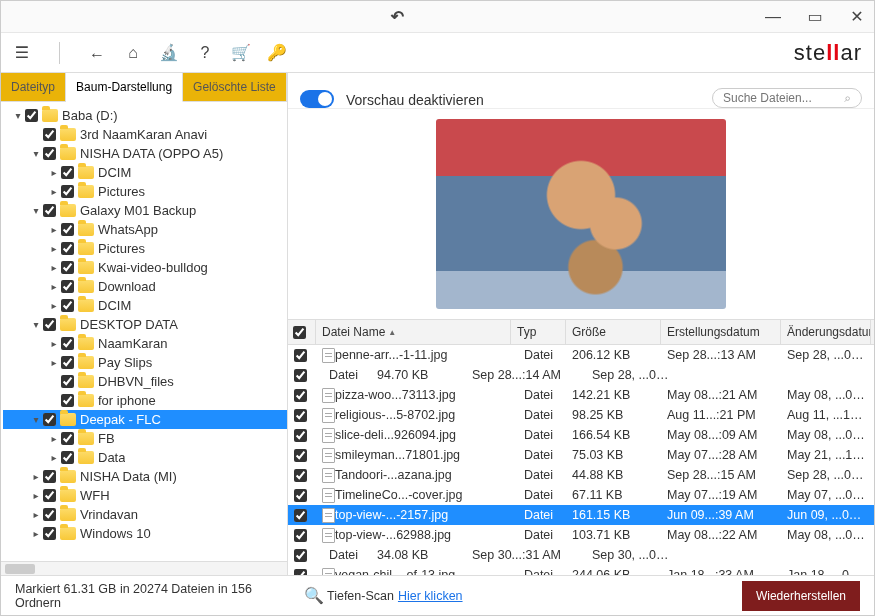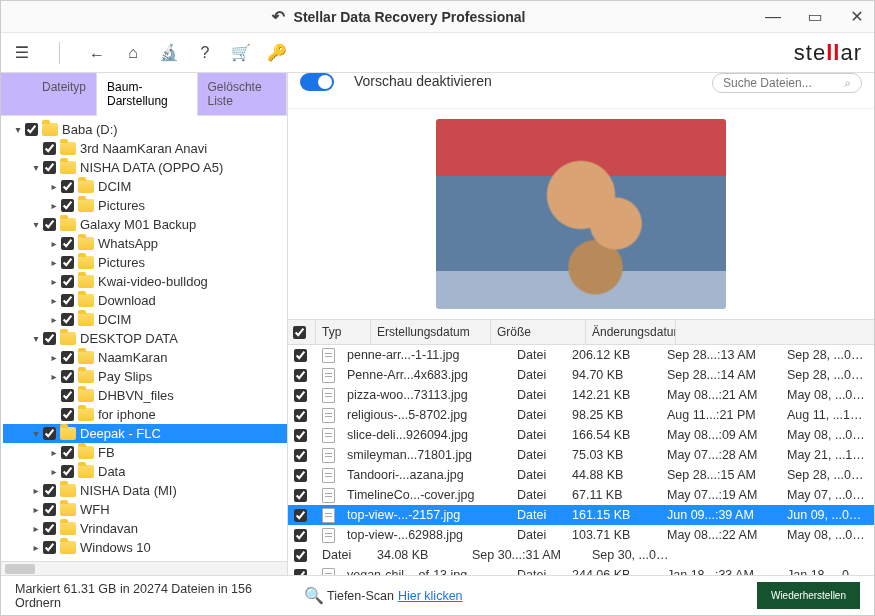--- a/index.html
+++ b/index.html
@@ -9,77 +9,76 @@
 .titlebar .tb-title { flex: 1; text-align: center; font-size: 14px; font-weight: bold; display: flex; align-items: center; justify-content: center; gap: 6px; }
 .titlebar .tb-ctrl { width: 120px; display: flex; justify-content: flex-end; gap: 24px; color: #666; }
 .titlebar .tb-ctrl span { cursor: pointer; }
 .toolbar { height: 40px; display: flex; align-items: center; padding: 0 12px; border-bottom: 1px solid #ddd; }
 .toolbar .tool-group { display: flex; align-items: center; gap: 18px; color: #444; }
 .toolbar .sep { width: 1px; height: 22px; background: #ccc; margin: 0 10px; }
 .toolbar .brand { margin-left: auto; font-size: 22px; letter-spacing: 1px; color: #222; display: flex; align-items: center; }
 .brand .red-u { color: #e30613; font-weight: bold; }
 .content { display: flex; height: calc(100% - 32px - 40px - 40px); }
 .left { width: 287px; border-right: 1px solid #ddd; display: flex; flex-direction: column; overflow: hidden; }
-.tabs { display: flex; border-bottom: 1px solid #ddd; background: #c4b5fd; padding-left: 31px; }
+.tabs { display: flex; border-bottom: 1px solid #ddd; background: #eab308; }
 .tab { padding: 7px 10px; font-size: 12px; cursor: pointer; border-right: 1px solid #ddd; color: #555; }
 .tab.active { background: #fff; color: #000; border-bottom: 1px solid #fff; margin-bottom: -1px; }
 .tree { flex: 1; overflow: auto; padding: 4px 0 4px 2px; position: relative; }
 .node { display: flex; align-items: center; height: 19px; white-space: nowrap; font-size: 13px; padding-right: 4px; }
 .caret { width: 14px; display: inline-flex; align-items: center; justify-content: center; color: #555; font-size: 10px; cursor: pointer; }
 .cb { width: 13px; height: 13px; margin-right: 4px; accent-color: #333; flex-shrink: 0; }
 .folder { width: 16px; height: 13px; display: inline-block; margin-right: 4px; background: linear-gradient(#fddc6a,#f8c838); border-radius: 2px; position: relative; flex-shrink: 0; }
 .folder::before { content:""; position:absolute; top:-3px; left:0; width:8px; height:4px; background:#f8c838; border-radius:2px 2px 0 0; }
 .node .txt { overflow: hidden; text-overflow: ellipsis; }
 .node.sel { background: #1f8eff; color: #fff; }
 .node.sel .txt { color: #fff; }
 .tree-hscroll { height: 14px; background: #f4f4f4; border-top: 1px solid #ddd; display:flex; align-items:center; }
 .hscroll-thumb { height: 10px; background: #ccc; border-radius: 2px; }
 .right { flex: 1; display: flex; flex-direction: column; overflow: hidden; }
-.rtop { height: 36px; display: flex; align-items: flex-start; padding: 0 12px; border-bottom: 1px solid #eee; gap: 20px; }
+.rtop { height: 36px; display: flex; align-items: flex-end; padding: 0 12px; border-bottom: 1px solid #eee; gap: 12px; }
 .toggle { width: 34px; height: 18px; border-radius: 10px; background: #1b73e8; position: relative; cursor: pointer; }
 .toggle::after { content:""; position:absolute; width:14px; height:14px; background:#fff; border-radius:50%; top:2px; right:2px; }
 .search { margin-left: auto; display:flex; align-items:center; border:1px solid #ccc; border-radius:14px; padding:2px 10px; width:150px; color:#888; font-size:12px; }
 .search input { border:none; outline:none; width:110px; font-size:12px; color:#333; }
 .preview-area { display:flex; align-items:center; justify-content:center; height:210px; }
 .preview-img { width: 290px; height: 190px; border-radius: 3px; background:
   radial-gradient(circle at 50% 40%, #d9a374 0 18%, transparent 19%),
   radial-gradient(circle at 62% 55%, #d9a374 0 12%, transparent 13%),
   radial-gradient(circle at 55% 78%, #b88a5a 0 12%, transparent 13%),
   linear-gradient(180deg,#c9494d 0 30%, #5d7da1 30% 80%, #a3b6cd 80% 100%);
 }
 .grid { flex:1; border-top:1px solid #ddd; display:flex; flex-direction:column; overflow:hidden; }
 .ghead { display:flex; background:#f3f3f3; border-bottom:1px solid #ddd; font-size:12px; color:#333; }
 .ghead .ghc { padding:5px 6px; border-right:1px solid #ddd; display:flex; align-items:center; gap:3px; overflow:hidden; white-space:nowrap; text-overflow:ellipsis; }
 .gbody { flex:1; overflow:auto; }
 .grow { display:flex; align-items:center; font-size:12.5px; height:20px; }
 .grow .gc { padding: 0 6px; overflow:hidden; white-space:nowrap; text-overflow:ellipsis; }
 .grow.sel { background:#1f8eff; color:#fff; }
 .col-cb { width:28px; display:flex; align-items:center; justify-content:center; }
-.col-name { width:195px; display:flex; align-items:center; gap:12px; }
-.col-type { width:55px; }
+.col-name { width:195px; display:flex; align-items:center; gap:0; }
+.col-type { width:55px;text-align:center; }
 .col-size { width:95px; }
 .col-cdate { width:120px; }
 .col-mdate { width:90px; }
 .fileicon { width:13px; height:15px; background:#fff; border:1px solid #aaa; border-radius:1px; position:relative; flex-shrink:0; }
 .fileicon::after { content:""; position:absolute; inset:2px 2px 5px 2px; background: repeating-linear-gradient(0deg,#aaa 0 1px, transparent 1px 3px); }
 .footer { position:absolute; bottom:0; left:0; right:0; height:40px; border-top:1px solid #ddd; display:flex; align-items:center; padding:0 14px; font-size:12.5px; background:#fff; }
 .footer .deep { display:flex; align-items:center; gap:4px; margin-left: 30px; }
 .footer .deep a { color:#1b73e8; text-decoration:underline; }
-.footer .restore { margin-left:auto; background:#14532d; color:#fff; border:none; padding:8px 14px; font-size:10px; cursor:pointer; }
+.footer .restore { margin-left:auto; background:#7f1d1d; color:#fff; border:none; padding:8px 14px; font-size:12px; cursor:pointer; }
 .icon { display:inline-flex; width:18px; height:18px; align-items:center; justify-content:center; font-size:16px; color:#444; cursor:pointer; }
 .up-tri { font-size:8px; color:#666; }
 </style>
 </head>
 <body>
 
 <div class="titlebar">
   <div class="tb-left"></div>
   <div class="tb-title">
     <span class="icon">↶</span>
-    <span>Stellar Data Recovery Professional</span>
   </div>
   <div class="tb-ctrl">
     <span class="icon">—</span>
     <span class="icon">▭</span>
     <span class="icon">✕</span>
   </div>
 </div>
 
 <div class="toolbar">
   <div class="tool-group">
@@ -261,46 +260,46 @@
       </div>
     </div>
     <div class="preview-area">
       <div class="preview-img"></div>
     </div>
     <div class="grid">
       <div class="ghead">
         <div class="ghc col-cb">
             <input type="checkbox" class="cb" checked="" style="">
           </div>
+        <div class="ghc col-name">
+            <span>Datei Name</span>
+            <span class="up-tri">▲</span>
+          </div>
         <div class="ghc col-type">Typ</div>
+        <div class="ghc col-size">Größe</div>
         <div class="ghc col-cdate">Erstellungsdatum</div>
-        <div class="ghc col-size">Größe</div>
         <div class="ghc col-mdate">Änderungsdatum</div>
       </div>
       <div class="gbody" id="gbody">
           <div class="grow">
             <div class="gc col-cb">
               <input type="checkbox" class="cb" checked="" style="">
             </div>
             <div class="gc col-name">
               <span class="fileicon"></span>
               <span>penne-arr...-1-11.jpg</span>
             </div>
             <div class="gc col-type">Datei</div>
             <div class="gc col-size">206.12 KB</div>
             <div class="gc col-cdate">Sep 28...:13 AM</div>
             <div class="gc col-mdate">Sep 28, ...07:14 AM</div>
           </div>
           <div class="grow">
             <div class="gc col-cb">
               <input type="checkbox" class="cb" checked="" style="">
-            </div>
-            <div class="gc col-name">
-              <span class="fileicon"></span>
-              <span>Penne-Arr...4x683.jpg</span>
             </div>
             <div class="gc col-type">Datei</div>
             <div class="gc col-size">94.70 KB</div>
             <div class="gc col-cdate">Sep 28...:14 AM</div>
             <div class="gc col-mdate">Sep 28, ...07:14 AM</div>
           </div>
           <div class="grow">
             <div class="gc col-cb">
               <input type="checkbox" class="cb" checked="" style="">
             </div>

